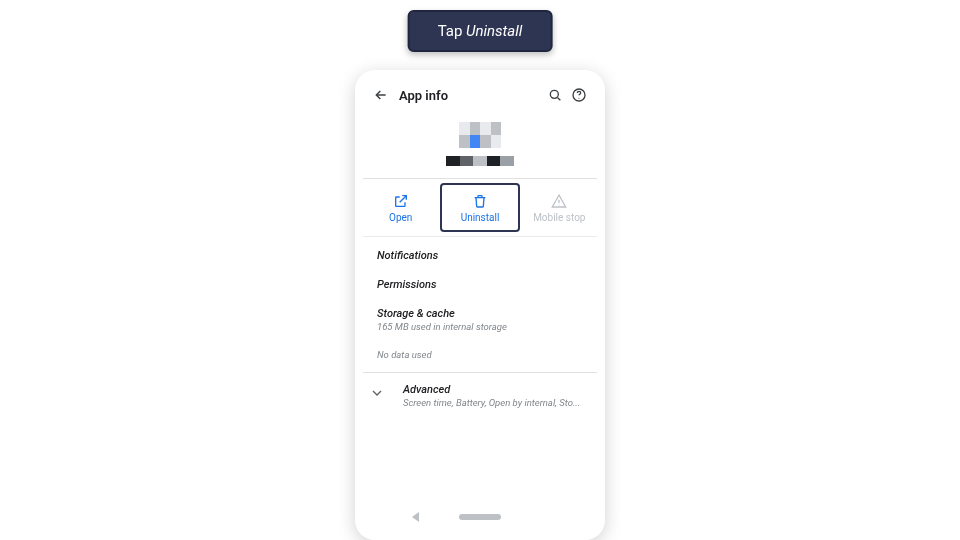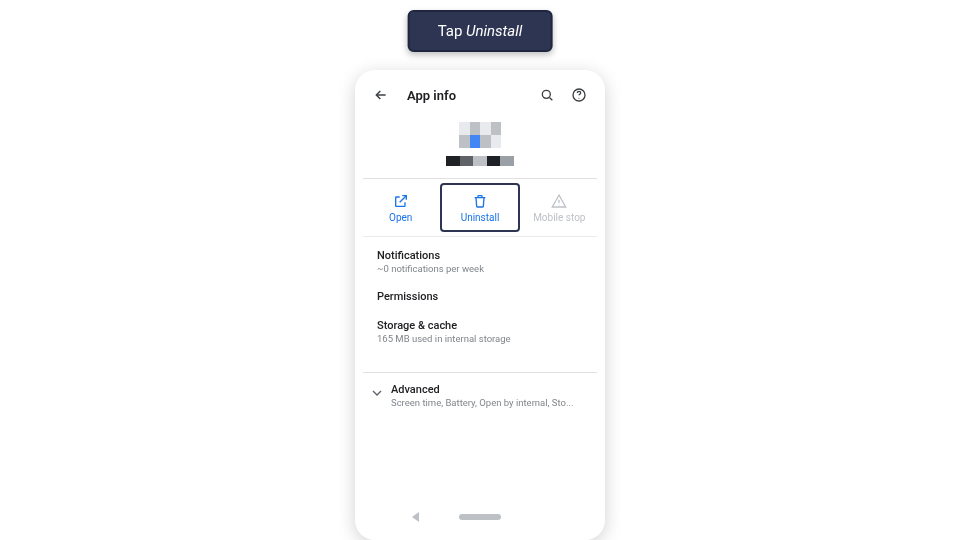--- a/index.html
+++ b/index.html
@@ -44,21 +44,20 @@
     background: #ffffff;
     position: relative;
     overflow: hidden;
     border-radius: 12px;
   }
   .appbar {
     height: 34px;
     display: flex;
     align-items: center;
     padding: 0 6px;
-    gap: 8px;
   }
   .appbar .back, .appbar .search, .appbar .help {
     width: 24px; height: 24px;
     display: flex; align-items: center; justify-content: center;
     color: #3c4043;
   }
   .appbar .title {
     flex: 1;
     font-size: 13px;
     font-weight: 600;
@@ -104,21 +103,21 @@
     font-size: 10px;
     color: #1a73e8;
   }
   .action.disabled { color: #bdc1c6; }
   .action .act-icon { width:16px; height:16px; }
   .action.highlight {
     border: 2px solid #2e3552;
     border-radius: 4px;
     margin: 4px 2px;
   }
-  .entries { padding: 4px 0 0 0; }
+  .entries { padding: 4px 0 0 0; font-style: italic; }
   .entry {
     padding: 8px 14px;
   }
   .entry-title {
     font-size: 11px;
     color: #202124;
     font-weight: 500;
   }
   .entry-sub {
     font-size: 9.5px;
@@ -128,21 +127,21 @@
   .adv-row {
     display:flex;
     align-items:flex-start;
     padding: 10px 14px 10px 6px;
     gap:4px;
   }
   .adv-row .chev {
     width:18px;height:18px;color:#5f6368;
     margin-top:2px;
   }
-  .adv-text { flex:1; }
+  .adv-text { flex:1;margin-left:12px; }
   .navbar {
     position:absolute;
     bottom:4px; left:0; right:0;
     display:flex;
     justify-content:center;
     align-items:center;
     gap:40px;
     height:22px;
   }
   .navbar .pill {
@@ -232,30 +231,30 @@
             <path d="M12 10v5"></path>
             <circle cx="12" cy="18" r="0.8" fill="#bdc1c6" stroke="none"></circle>
           </svg>
         <span>Mobile stop</span>
       </div>
     </div>
 
     <div class="entries">
       <div class="entry">
         <div class="entry-title">Notifications</div>
-        <div class="entry-sub">~0 notifications per week</div>
       </div>
       <div class="entry">
         <div class="entry-title">Permissions</div>
       </div>
       <div class="entry">
         <div class="entry-title">Storage &amp; cache</div>
         <div class="entry-sub">165 MB used in internal storage</div>
       </div>
       <div class="entry">
+        <div class="entry-sub">No data used</div>
       </div>
       <div class="divider" style="margin-top:4px"></div>
       <div class="adv-row">
         <div class="chev">
           <svg viewBox="0 0 24 24" width="16" height="16" fill="none" stroke="#5f6368" stroke-width="2">
               <path d="M6 9l6 6 6-6"></path>
             </svg>
         </div>
         <div class="adv-text">
           <div class="entry-title">Advanced</div>

